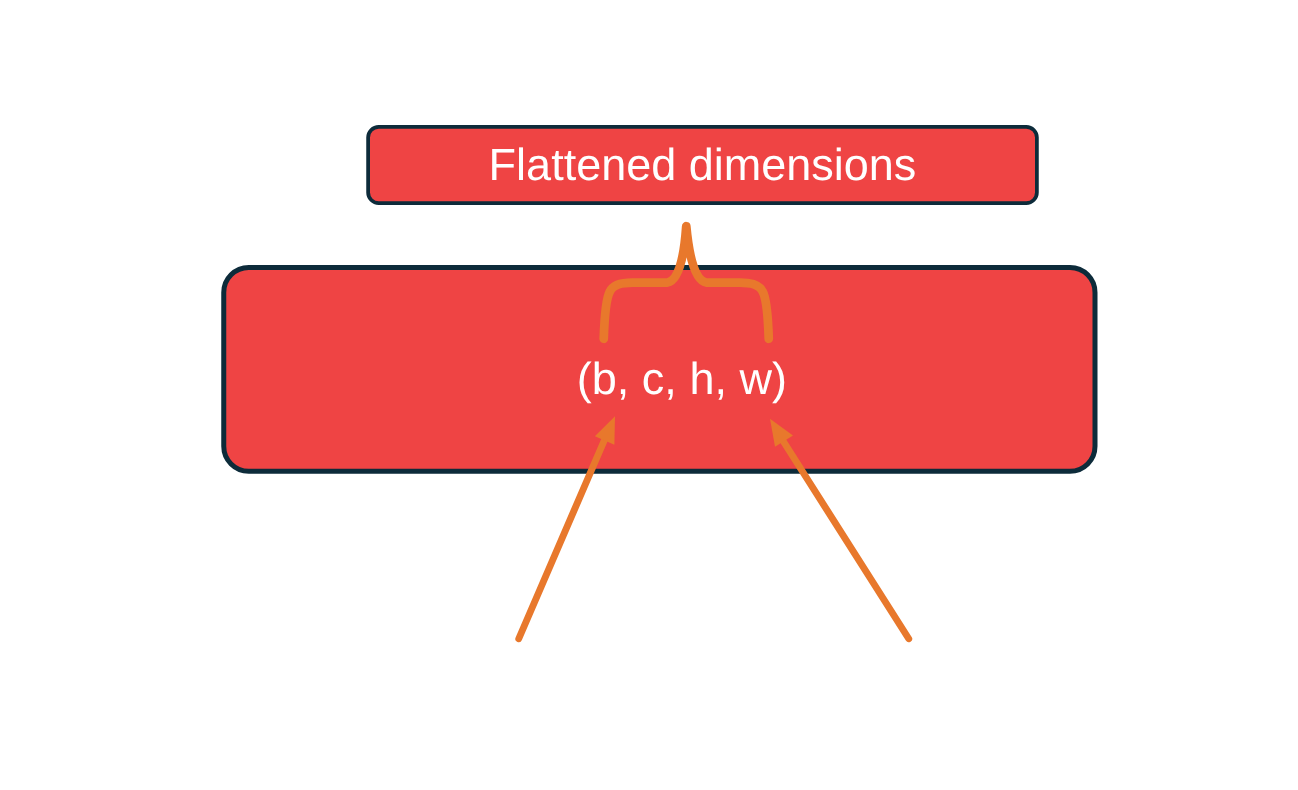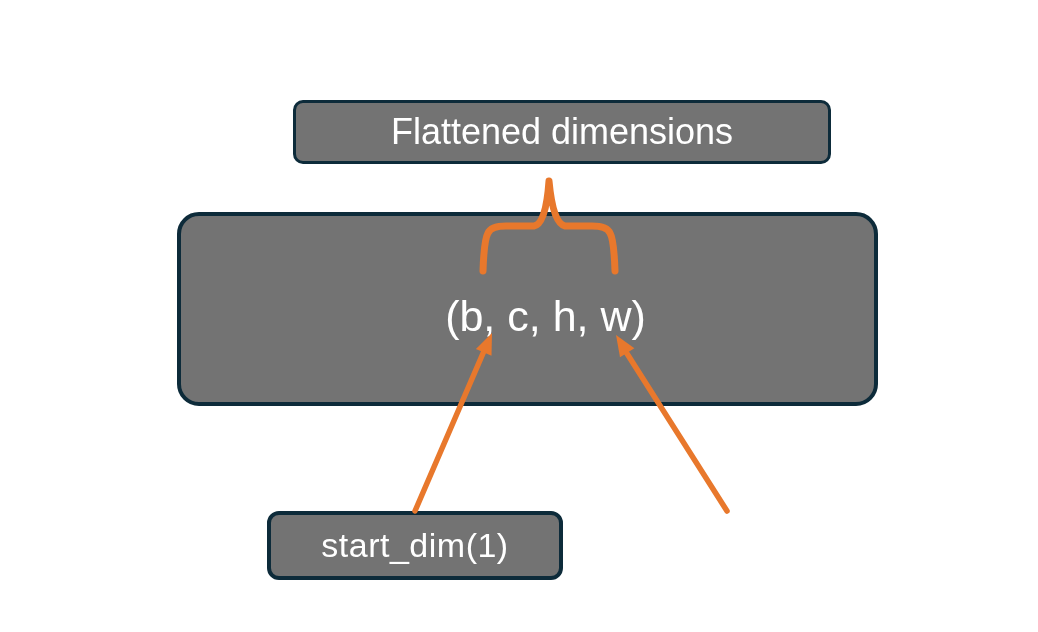--- a/index.html
+++ b/index.html
@@ -11,44 +11,44 @@
   .canvas {
     position: relative;
     width: 1038px;
     height: 632px;
     background: #ffffff;
     overflow: hidden;
   }
   .node {
     position: absolute;
     box-sizing: border-box;
-    background: #737373;
+    background: #ef4444;
     border: 4px solid #0d2b3a;
     color: #ffffff;
     display: flex;
     align-items: center;
     justify-content: center;
     text-align: center;
   }
   .node-top {
     left: 293px;
     top: 100px;
     width: 538px;
     height: 64px;
     border-width: 3.5px;
     border-radius: 10px;
     font-size: 36px;
   }
   .node-main {
     left: 177px;
     top: 212px;
     width: 701px;
-    height: 194px;
+    height: 167px;
     border-radius: 22px;
-    font-size: 43px;
+    font-size: 36px;
     padding-top: 14px;
     padding-left: 36px;
   }
   .node-small {
     top: 511px;
     width: 296px;
     height: 69px;
     border-radius: 12px;
     font-size: 34px;
     letter-spacing: 0.5px;
@@ -71,23 +71,20 @@
 <div class="canvas">
 
   <div class="node node-top">
     <span>Flattened dimensions</span>
   </div>
 
   <div class="node node-main">
     <span>(b, c, h, w)</span>
   </div>
 
-  <div class="node node-small node-start">
-    <span>start_dim(1)</span>
-  </div>
 
 
   <svg class="connector-layer" viewBox="0 0 1038 632" xmlns="http://www.w3.org/2000/svg">
 
     <path d="M 483 271
              Q 484 240 488 233
              Q 491 226 506 226
              L 534 226
              Q 546 224 549 181
              Q 553 224 565 226

